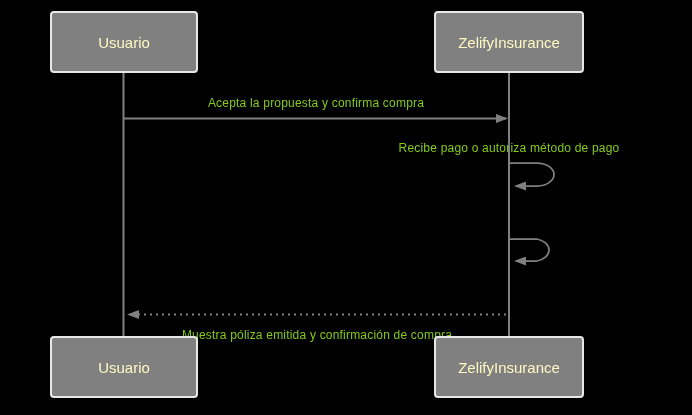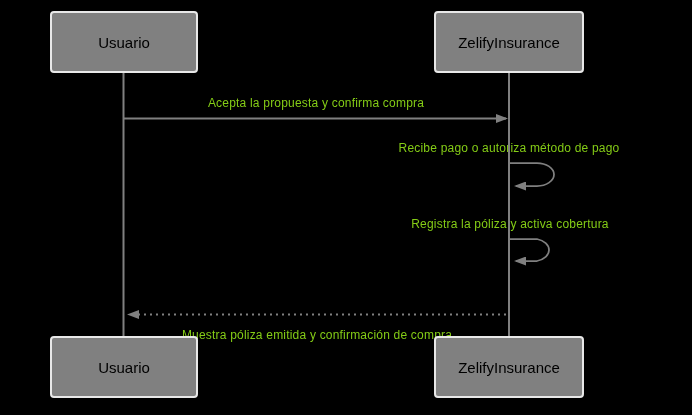--- a/index.html
+++ b/index.html
@@ -32,42 +32,41 @@
   }
   .actor-box {
     position: absolute;
     background: #808080;
     border: 2px solid #e8e8e8;
     border-radius: 4px;
     box-sizing: border-box;
     display: flex;
     align-items: center;
     justify-content: center;
-    color: #000000;
+    color: #fef9c3;
     font-size: 15px;
   }
   .pos-top-left     { left: 50px;  top: 11px;  width: 148px; height: 62px; }
   .pos-top-right    { left: 434px; top: 11px;  width: 150px; height: 62px; }
   .pos-bottom-left  { left: 50px;  top: 336px; width: 148px; height: 62px; }
   .pos-bottom-right { left: 434px; top: 336px; width: 150px; height: 62px; }
 
   .lifeline { stroke: #808080; stroke-width: 2; }
   .msgline  { stroke: #808080; stroke-width: 2; fill: none; }
   .loopline { stroke: #808080; stroke-width: 1.75; fill: none; }
   .dotted   { stroke-dasharray: 2 4; }
 </style>
 </head>
 <body>
 
 <div class="stage">
 
   <div class="layer labels">
     <span class="msg-label" style="left:316px; top:95px;">Acepta la propuesta y confirma compra</span>
     <span class="msg-label" style="left:509px; top:140px;">Recibe pago o autoriza método de pago</span>
-    <span class="msg-label" style="left:510px; top:216px;">Registra la póliza y activa cobertura</span>
     <span class="msg-label" style="left:317px; top:291px;margin-top:36px;">Muestra póliza emitida y confirmación de compra</span>
   </div>
 
   <svg class="layer lines" width="692" height="415" viewBox="0 0 692 415">
     <defs>
       <marker id="arrowhead" viewBox="0 0 12 9" refX="10" refY="4.5" markerWidth="12" markerHeight="9" orient="auto" markerUnits="userSpaceOnUse">
         <path d="M0,0 L12,4.5 L0,9 z" fill="#808080"></path>
       </marker>
     </defs>
 

